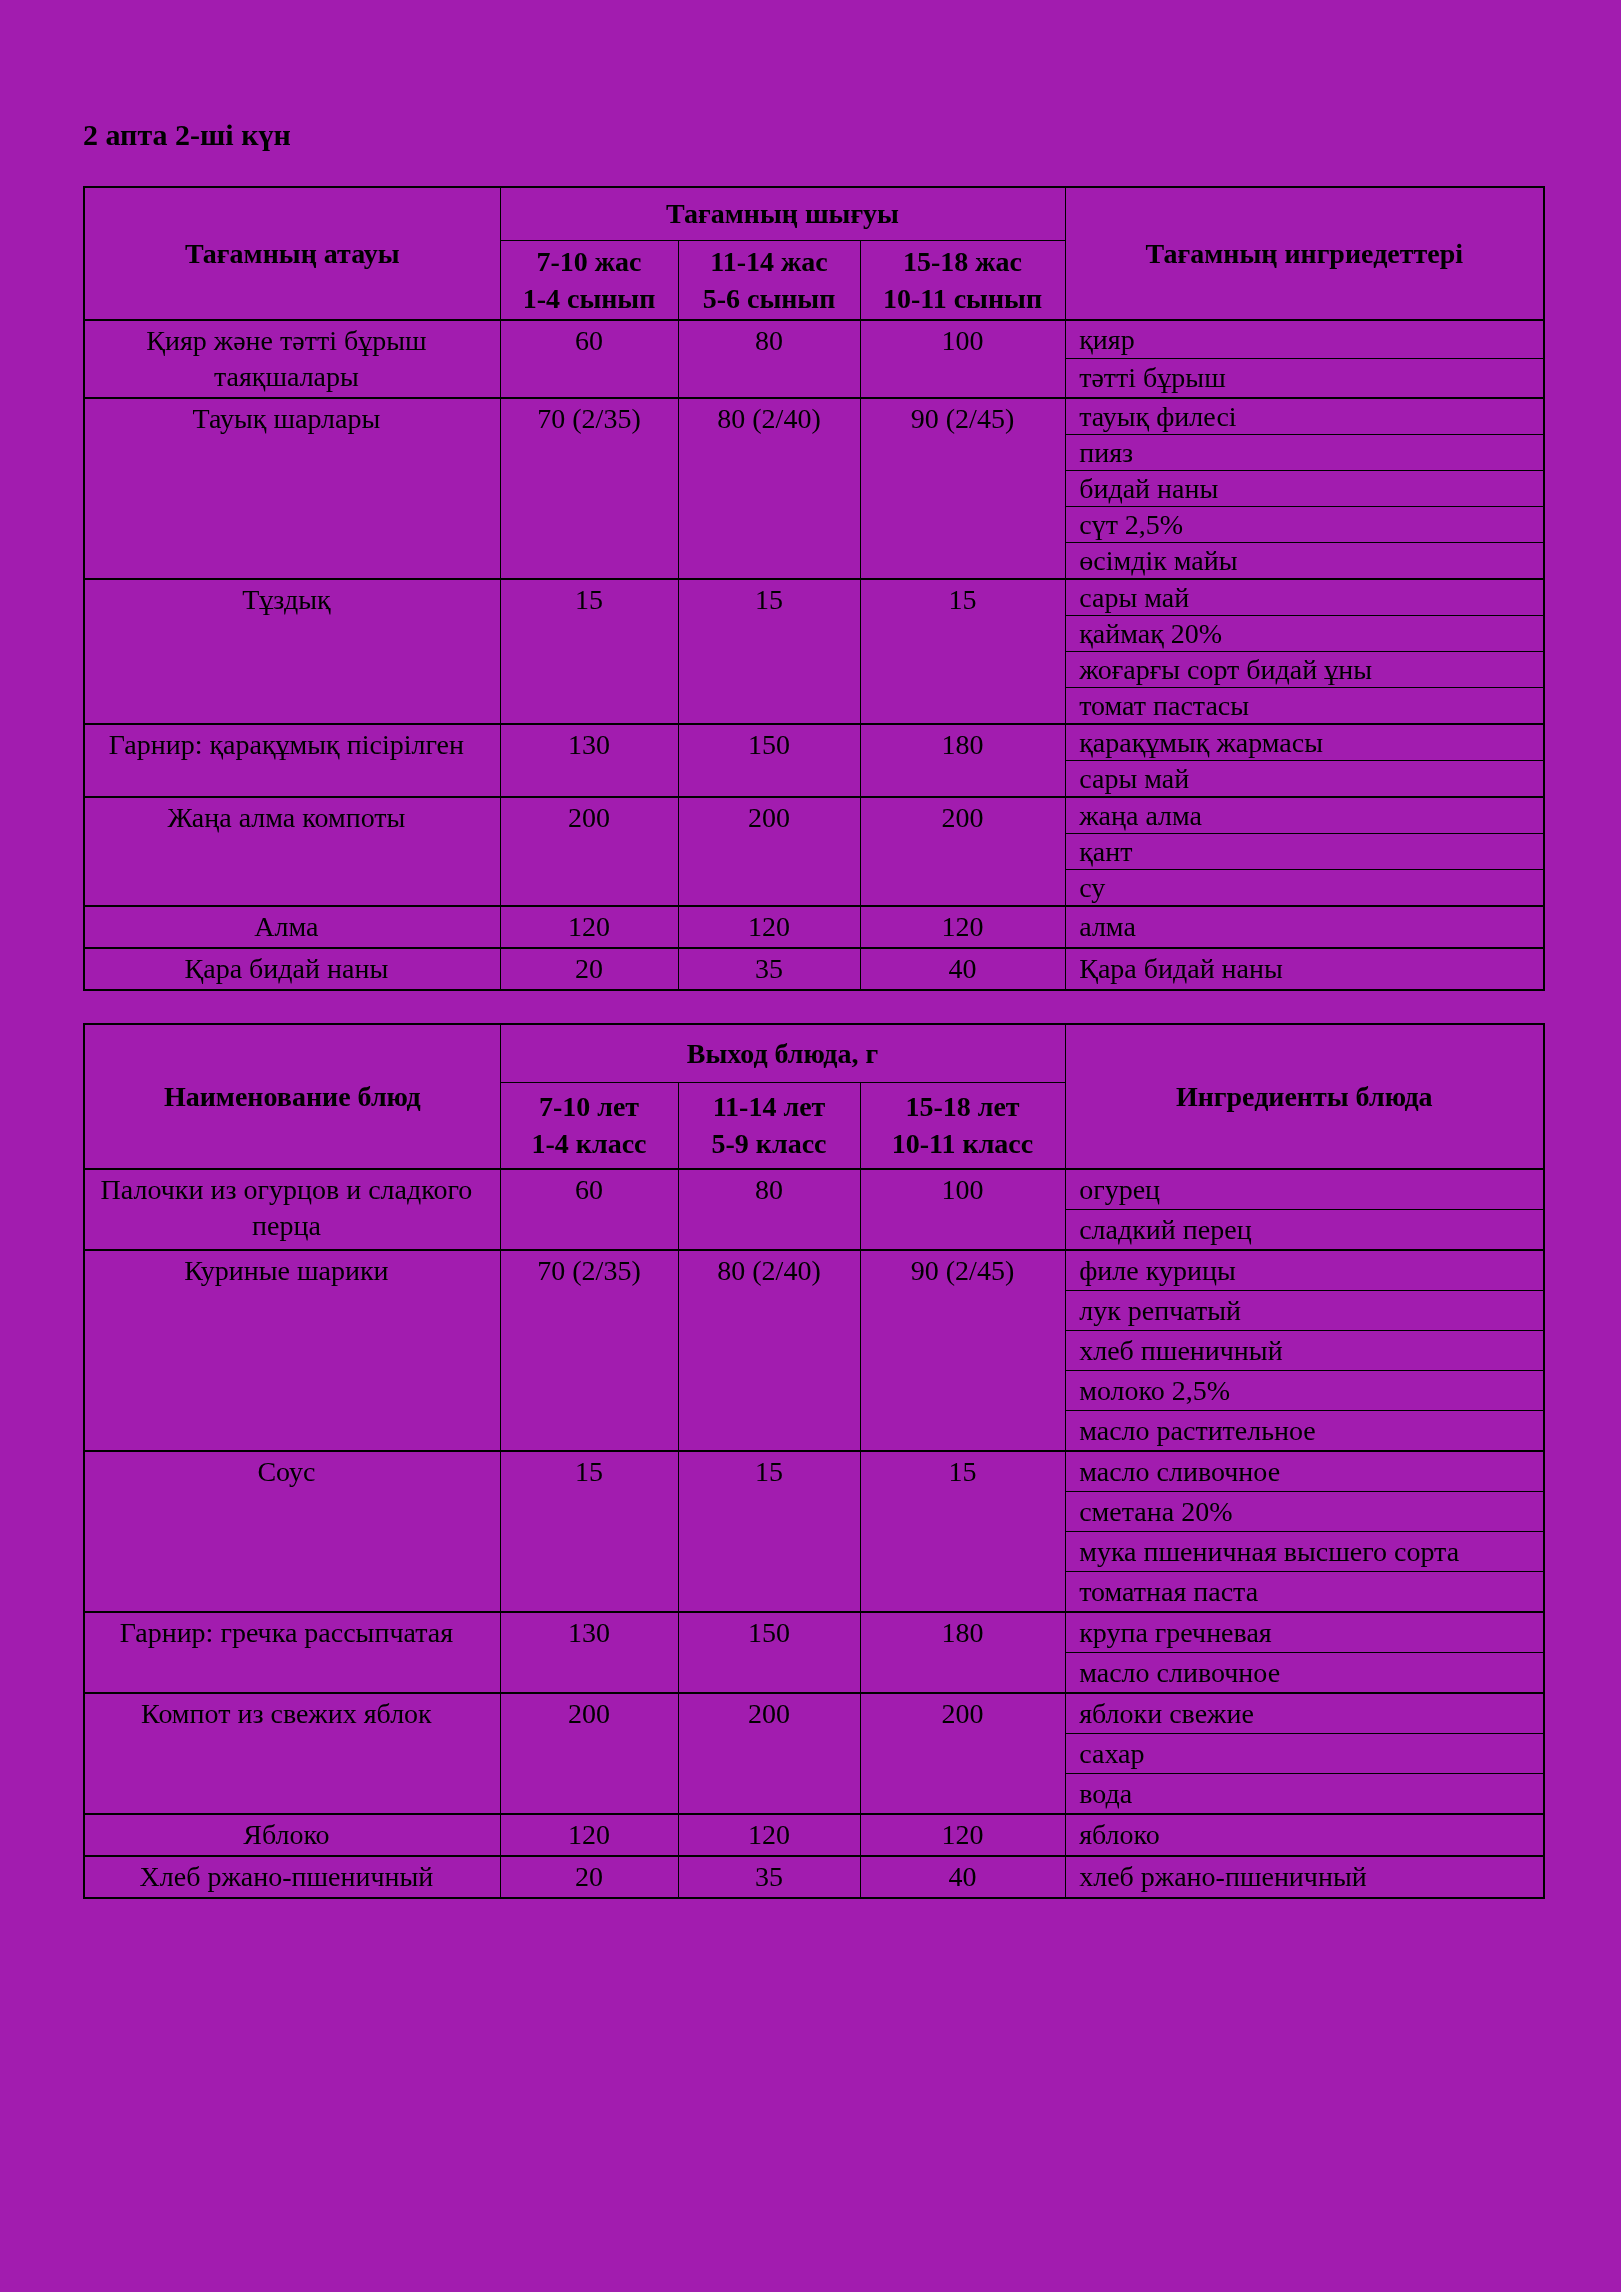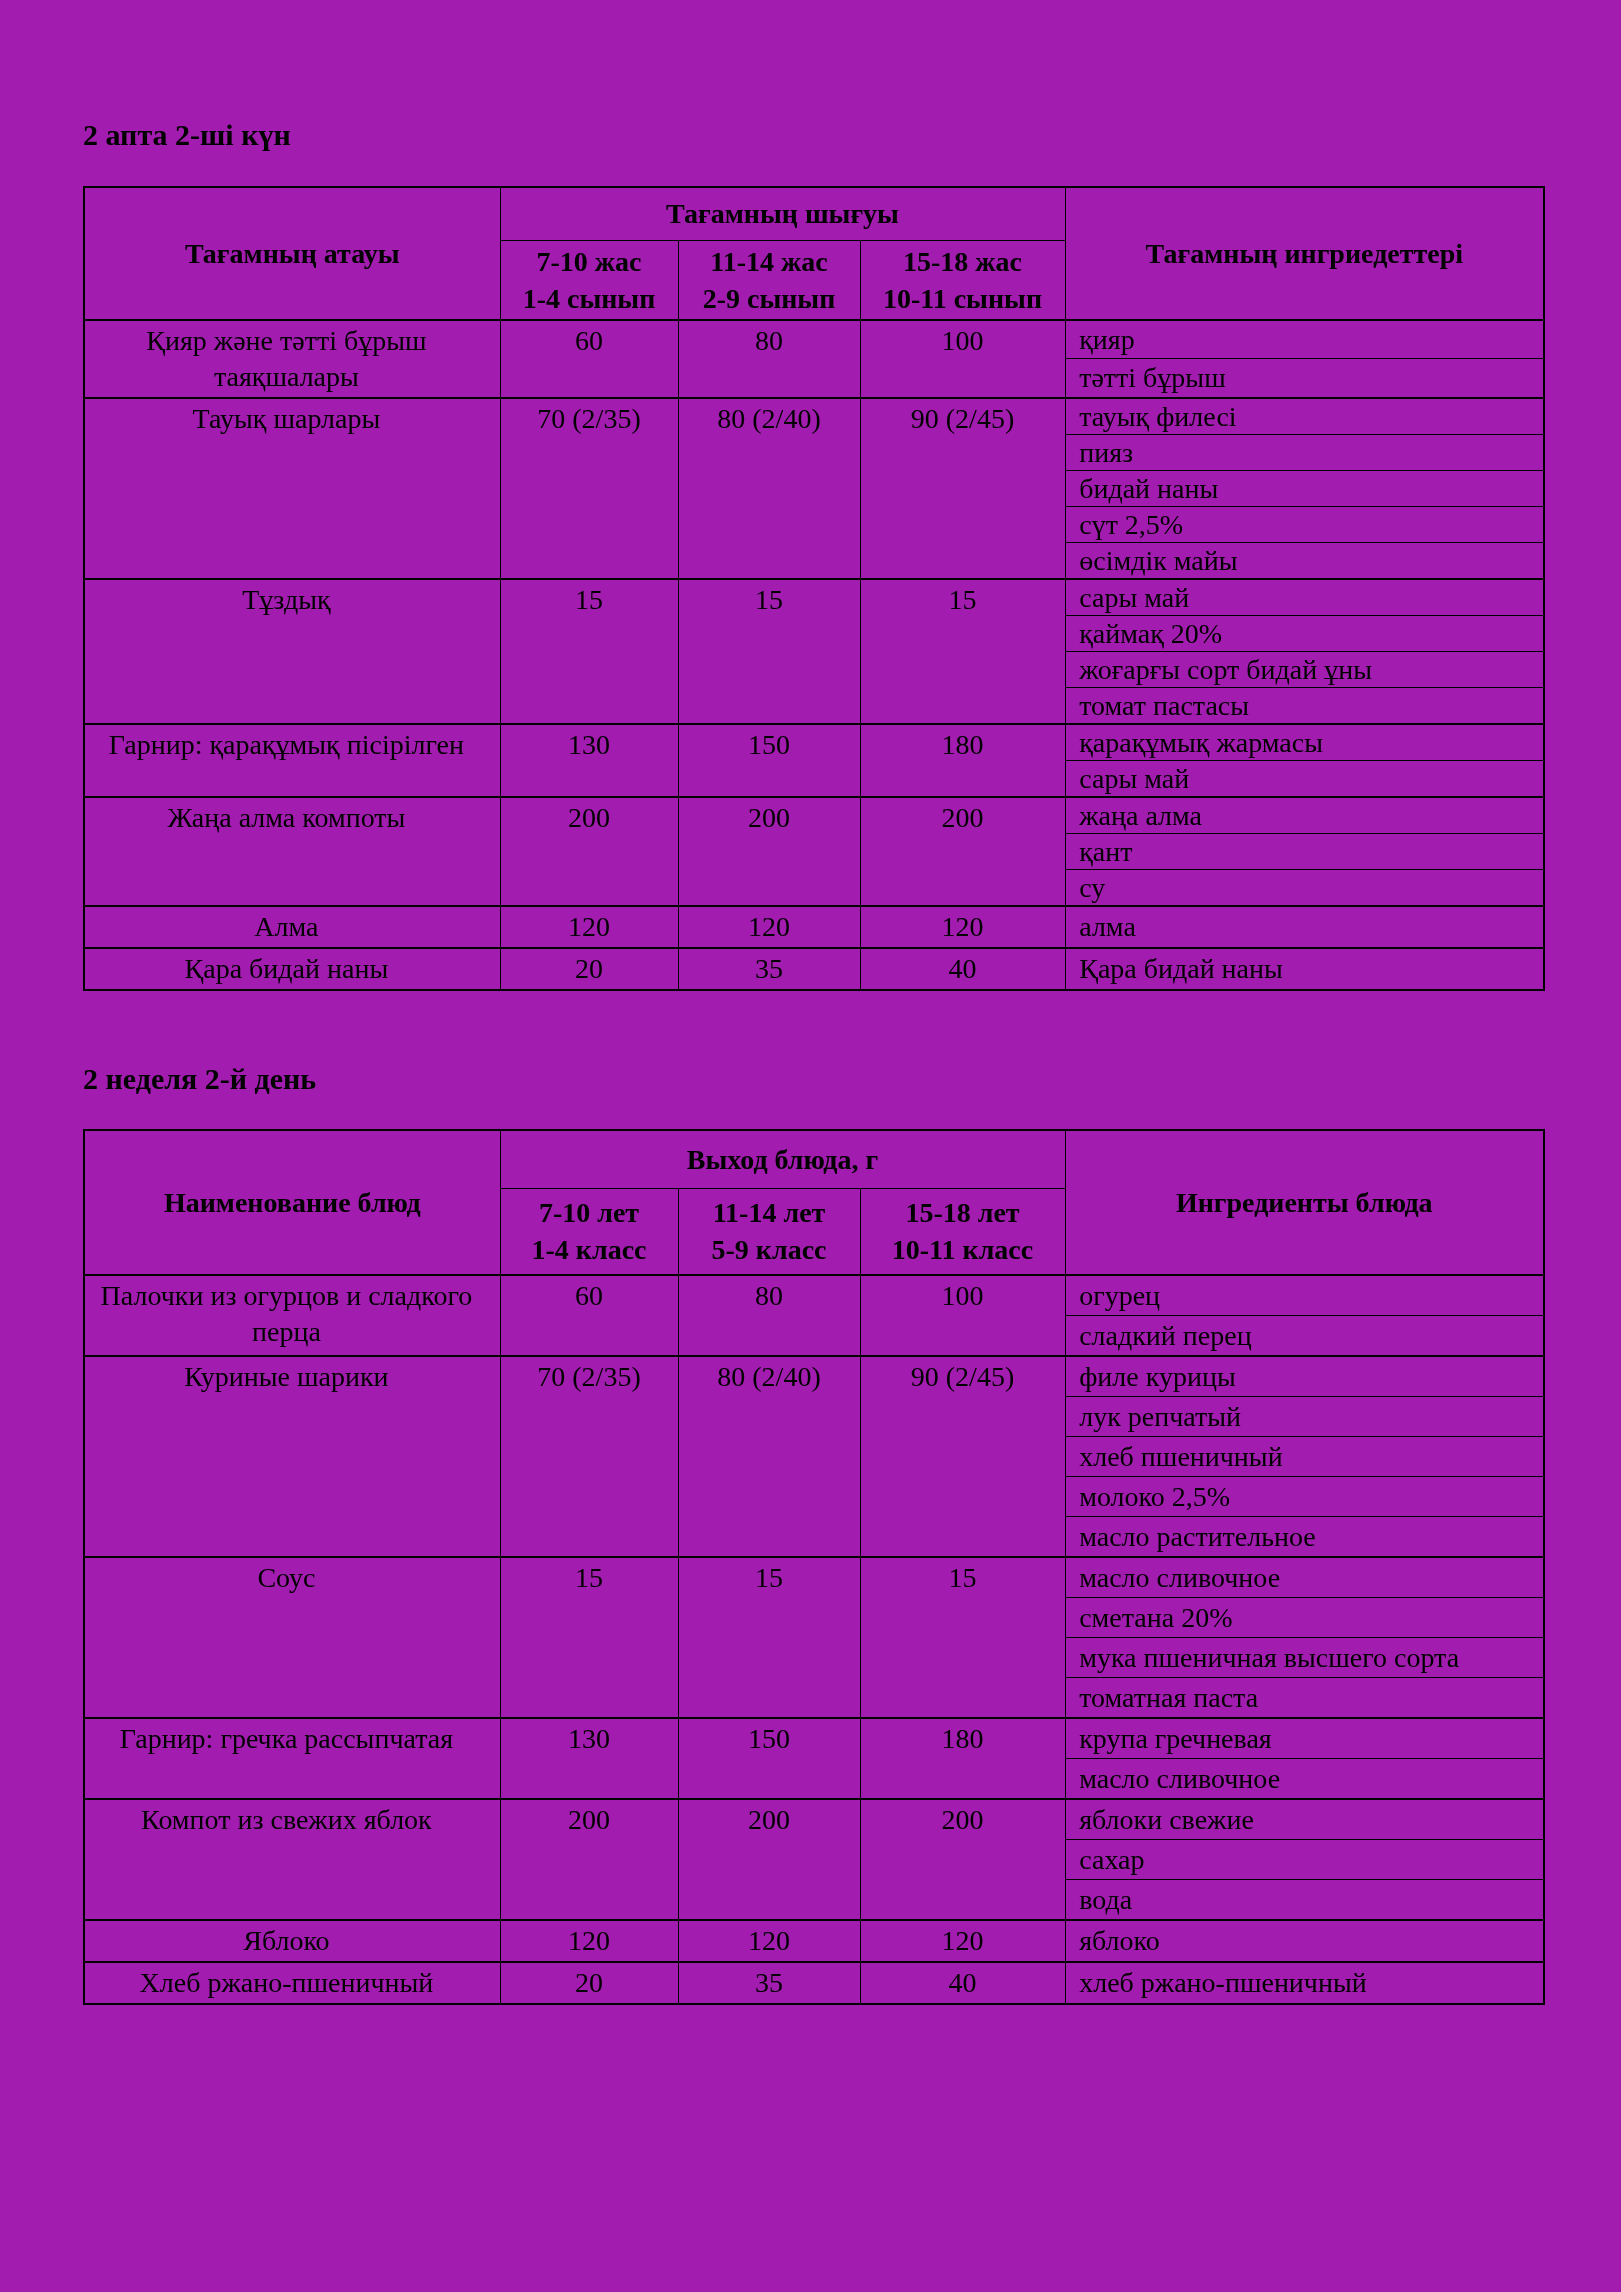--- a/index.html
+++ b/index.html
@@ -96,21 +96,21 @@
           <th colspan="3">Тағамның шығуы</th>
           <th rowspan="2">Тағамның ингриедеттері</th>
         </tr>
         <tr class="hrow2">
           <th>
             <div>7-10 жас</div>
             <div>1-4 сынып</div>
           </th>
           <th>
             <div>11-14 жас</div>
-            <div>2-9 сынып</div>
+            <div>5-6 сынып</div>
           </th>
           <th>
             <div>15-18 жас</div>
             <div>10-11 сынып</div>
           </th>
         </tr>
       </thead>
       <tbody>
           <tr class="group-first">
             <td class="c-name" rowspan="2">Қияр және тәтті бұрыш таяқшалары</td>
@@ -192,21 +192,20 @@
             <td class="c-num" rowspan="1">20</td>
             <td class="c-num" rowspan="1">35</td>
             <td class="c-num" rowspan="1">40</td>
             <td class="c-ing">Қара бидай наны</td>
           </tr>
         </tbody>
     </table>
   </section>
 
   <section class="sec-2">
-    <h2 class="sec-heading">2 неделя 2-й день</h2>
     <table class="menu t2">
       <colgroup>
         <col class="col-name">
           <col class="col-n1">
           <col class="col-n2">
           <col class="col-n3">
           <col class="col-ing">
       </colgroup>
       <thead>
         <tr class="hrow1">

